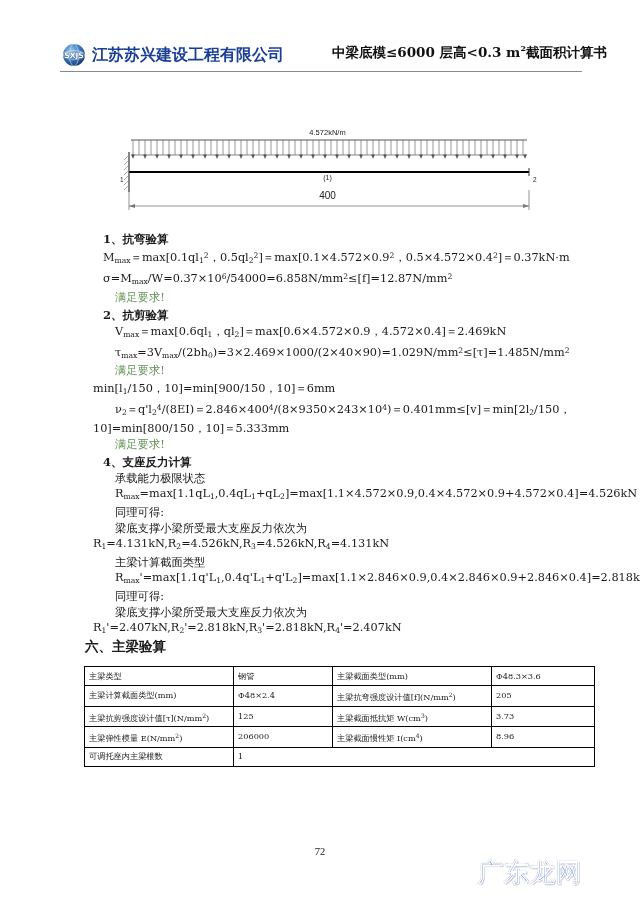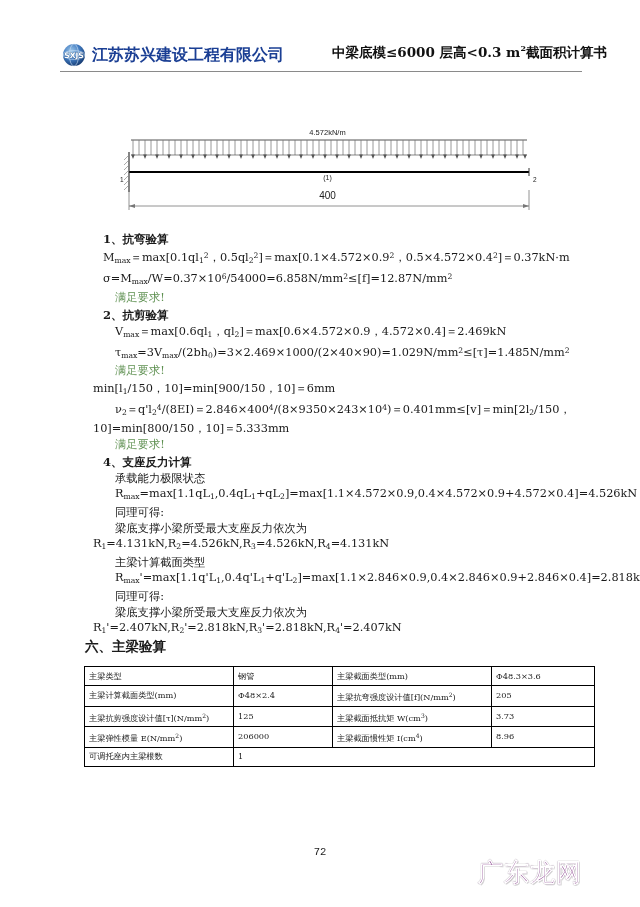--- a/index.html
+++ b/index.html
@@ -101,25 +101,25 @@
   }
   .c1{width:140px;}
   .c2{width:90px;margin-top:31px;}
   .c3{width:150px;}
   .c4{width:94px;}
   .tbl sup{font-size:6px;}
 
   
   .pageno{
     position:absolute;left:0;top:846px;width:640px;text-align:center;
-    font-size:10.5px;color:#222;font-family:Liberation Mono, monospace;
+    font-size:10.5px;color:#222;font-family:Liberation Serif, serif;
   }
   .watermark{
     position:absolute;left:478px;top:856px;
-    font-size:25px;font-weight:700;color:#701a75;
+    font-size:25px;font-weight:700;color:#1d4ed8;
     font-family:Liberation Sans, sans-serif;
     letter-spacing:1px;
     -webkit-text-stroke:0.6px #ffffff;
     text-shadow:0 0 1px #2b2b2b, 1px 1px 0 #d8d8d8;
     opacity:.92;
   }
 </style>
 </head>
 <body>
 

